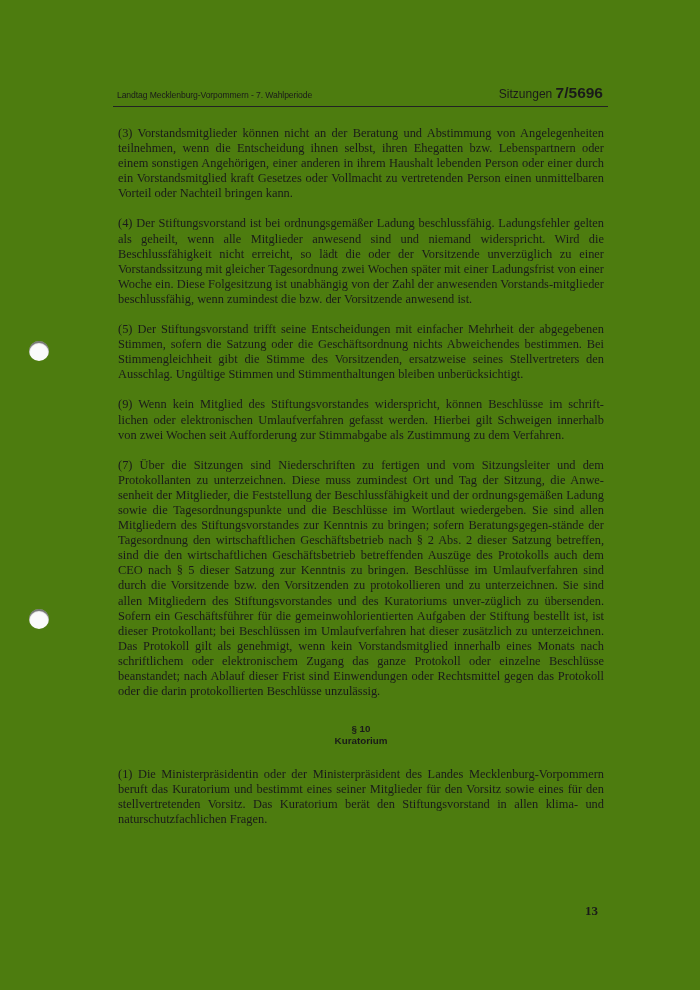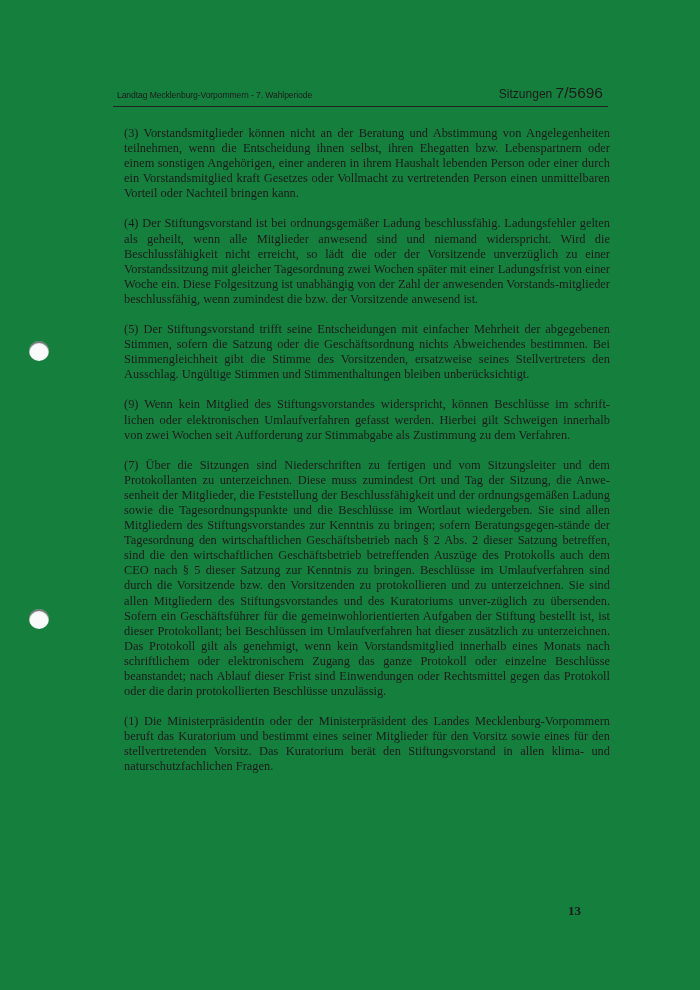--- a/index.html
+++ b/index.html
@@ -4,50 +4,50 @@
   <style>
     html, body { margin: 0; padding: 0; }
     body {
       width: 700px; height: 990px;
       background: #e6e6e3;
       position: relative;
       overflow: hidden;
       font-family: "Liberation Serif", serif;
       color: #1a1a1a;
     }
-    .page { position: absolute; inset: 0; background: #15803d; }
+    .page { position: absolute; inset: 0; background: #4d7c0f; }
     .punch {
       position: absolute; left: 29px; width: 20px; height: 20px;
       border-radius: 50%; background: #fafafa;
       box-shadow: inset 0 2px 1px rgba(0,0,0,0.55);
     }
     .header {
       position: absolute; left: 117px; right: 97px; top: 84px;
       display: flex; justify-content: space-between; align-items: baseline;
       font-family: "Liberation Sans", sans-serif;
     }
     .header-left { font-size: 8.6px; letter-spacing: -0.1px; }
     .header-right { font-size: 12px; }
-    .header-right b { font-size: 15.5px; font-weight: normal; }
+    .header-right b { font-size: 15.5px; font-weight: bold; }
     .rule {
       position: absolute; left: 113px; right: 92px; top: 106px;
       border-top: 1.3px solid #222;
     }
     .body {
-      position: absolute; left: 124px; width: 486px; top: 126px;
+      position: absolute; left: 118px; width: 486px; top: 126px;
       font-size: 12.4px; line-height: 15.1px; text-align: justify;
     }
     .para { margin: 0 0 15px 0; }
     .section-head {
       font-family: "Liberation Sans", sans-serif; font-weight: bold;
       text-align: center; font-size: 9.8px; line-height: 12px;
       margin: 24px 0 20px 0;
     }
     .pagenum {
-      position: absolute; left: 568px; top: 903px;
+      position: absolute; left: 585px; top: 903px;
       font-family: "Liberation Serif", serif; font-weight: bold; font-size: 13px;
     }
   </style>
 </head>
 <body>
 
 <div class="page">
   <div class="punch" style="top:341px"></div>
   <div class="punch" style="top:609px"></div>
 
@@ -60,18 +60,22 @@
   </div>
   <div class="rule"></div>
 
   <div class="body">
     <p class="para">(3) Vorstandsmitglieder können nicht an der Beratung und Abstimmung von Angelegenheiten teilnehmen, wenn die Entscheidung ihnen selbst, ihren Ehegatten bzw. Lebenspartnern oder einem sonstigen Angehörigen, einer anderen in ihrem Haushalt lebenden Person oder einer durch ein Vorstandsmitglied kraft Gesetzes oder Vollmacht zu vertretenden Person einen unmittelbaren Vorteil oder Nachteil bringen kann.</p>
     <p class="para">(4) Der Stiftungsvorstand ist bei ordnungsgemäßer Ladung beschlussfähig. Ladungsfehler gelten als geheilt, wenn alle Mitglieder anwesend sind und niemand widerspricht. Wird die Beschlussfähigkeit nicht erreicht, so lädt die oder der Vorsitzende unverzüglich zu einer Vorstandssitzung mit gleicher Tagesordnung zwei Wochen später mit einer Ladungsfrist von einer Woche ein. Diese Folgesitzung ist unabhängig von der Zahl der anwesenden Vorstands-mitglieder beschlussfähig, wenn zumindest die bzw. der Vorsitzende anwesend ist.</p>
     <p class="para">(5) Der Stiftungsvorstand trifft seine Entscheidungen mit einfacher Mehrheit der abgegebenen Stimmen, sofern die Satzung oder die Geschäftsordnung nichts Abweichendes bestimmen. Bei Stimmengleichheit gibt die Stimme des Vorsitzenden, ersatzweise seines Stellvertreters den Ausschlag. Ungültige Stimmen und Stimmenthaltungen bleiben unberücksichtigt.</p>
     <p class="para">(9) Wenn kein Mitglied des Stiftungsvorstandes widerspricht, können Beschlüsse im schrift-lichen oder elektronischen Umlaufverfahren gefasst werden. Hierbei gilt Schweigen innerhalb von zwei Wochen seit Aufforderung zur Stimmabgabe als Zustimmung zu dem Verfahren.</p>
     <p class="para">(7) Über die Sitzungen sind Niederschriften zu fertigen und vom Sitzungsleiter und dem Protokollanten zu unterzeichnen. Diese muss zumindest Ort und Tag der Sitzung, die Anwe-senheit der Mitglieder, die Feststellung der Beschlussfähigkeit und der ordnungsgemäßen Ladung sowie die Tagesordnungspunkte und die Beschlüsse im Wortlaut wiedergeben. Sie sind allen Mitgliedern des Stiftungsvorstandes zur Kenntnis zu bringen; sofern Beratungsgegen-stände der Tagesordnung den wirtschaftlichen Geschäftsbetrieb nach § 2 Abs. 2 dieser Satzung betreffen, sind die den wirtschaftlichen Geschäftsbetrieb betreffenden Auszüge des Protokolls auch dem CEO nach § 5 dieser Satzung zur Kenntnis zu bringen. Beschlüsse im Umlaufverfahren sind durch die Vorsitzende bzw. den Vorsitzenden zu protokollieren und zu unterzeichnen. Sie sind allen Mitgliedern des Stiftungsvorstandes und des Kuratoriums unver-züglich zu übersenden. Sofern ein Geschäftsführer für die gemeinwohlorientierten Aufgaben der Stiftung bestellt ist, ist dieser Protokollant; bei Beschlüssen im Umlaufverfahren hat dieser zusätzlich zu unterzeichnen. Das Protokoll gilt als genehmigt, wenn kein Vorstandsmitglied innerhalb eines Monats nach schriftlichem oder elektronischem Zugang das ganze Protokoll oder einzelne Beschlüsse beanstandet; nach Ablauf dieser Frist sind Einwendungen oder Rechtsmittel gegen das Protokoll oder die darin protokollierten Beschlüsse unzulässig.</p>
 
+    <div class="section-head">
+      <div>§ 10</div>
+      <div>Kuratorium</div>
+    </div>
 
     <p class="para">(1) Die Ministerpräsidentin oder der Ministerpräsident des Landes Mecklenburg-Vorpommern beruft das Kuratorium und bestimmt eines seiner Mitglieder für den Vorsitz sowie eines für den stellvertretenden Vorsitz. Das Kuratorium berät den Stiftungsvorstand in allen klima- und naturschutzfachlichen Fragen.</p>
   </div>
 
   <div class="pagenum">13</div>
 </div>
 
 </body></html>

